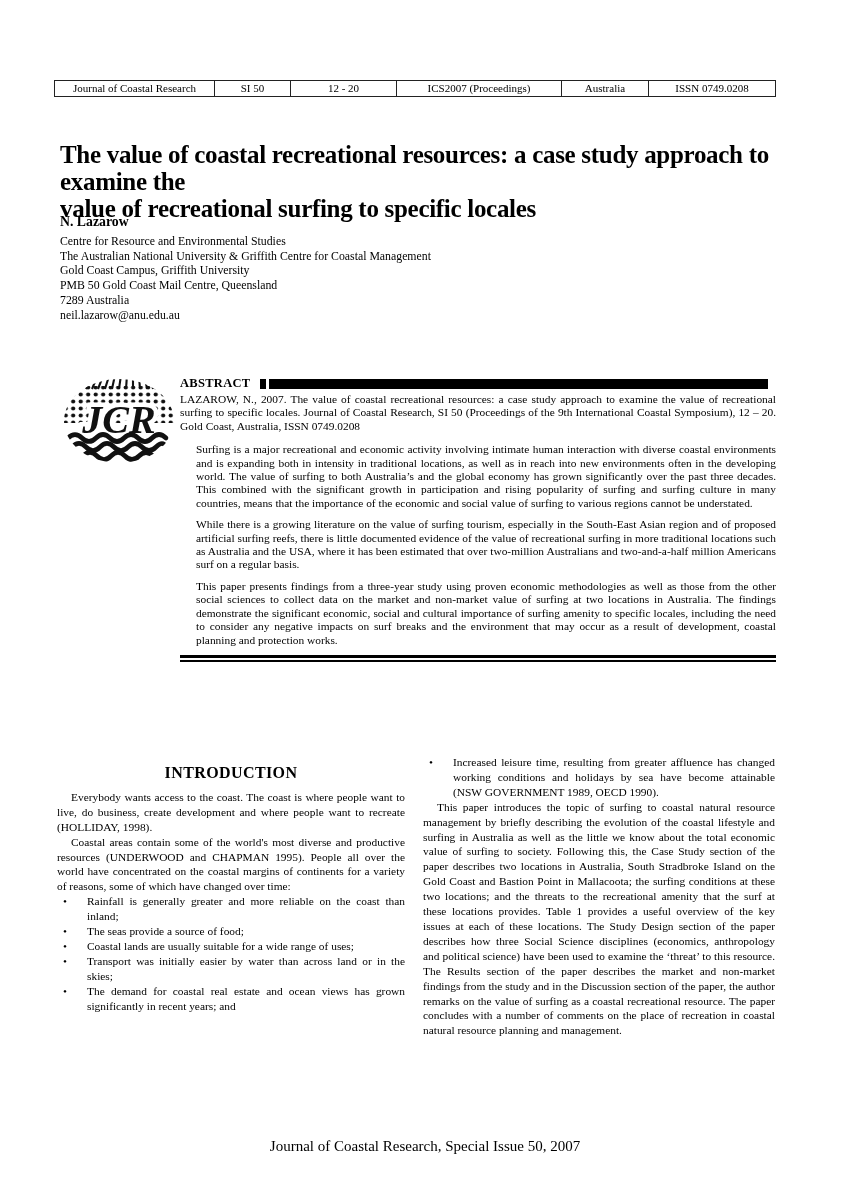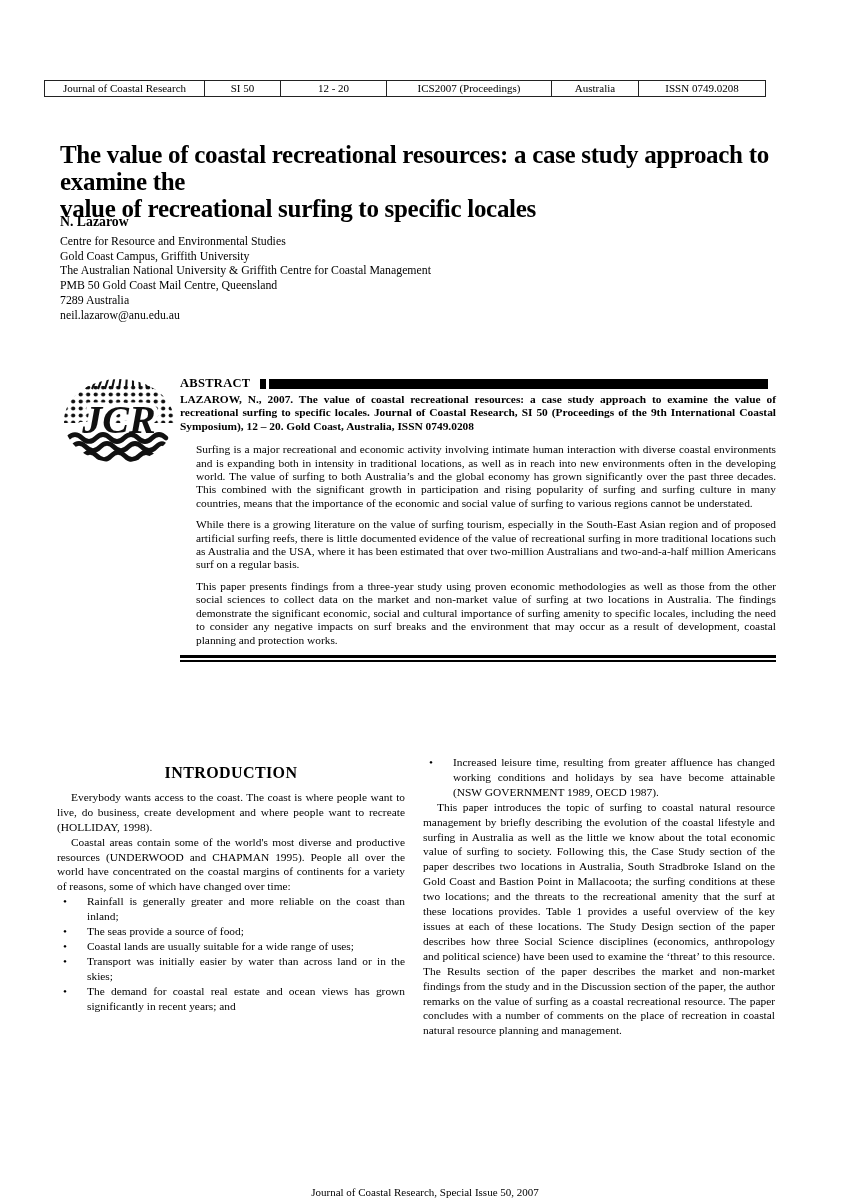--- a/index.html
+++ b/index.html
@@ -4,21 +4,21 @@
 <style>
   html,body { margin:0; padding:0; background:#888; }
   .page {
     position:relative; width:850px; height:1203px; margin:0 auto;
     background:#ffffff; color:#000;
     font-family:"Liberation Serif", serif;
     overflow:hidden;
   }
 
   
-  .header-table { position:absolute; left:44px; top:80px; width:721px; border-collapse:collapse; table-layout:fixed; }
+  .header-table { position:absolute; left:54px; top:80px; width:721px; border-collapse:collapse; table-layout:fixed; }
   .header-table td {
     border:1px solid #222; font-size:11px; text-align:center;
     padding:0 2px; height:15px; line-height:15px; white-space:nowrap; overflow:hidden;
   }
 
   
   .paper-title {
     position:absolute; left:60px; top:141px; width:710px;
     font-size:25px; font-weight:bold; line-height:27px; letter-spacing:-0.3px;
   }
@@ -34,39 +34,39 @@
   .abstract-block {
     position:absolute; left:180px; top:376px; width:596px;
     font-size:11.4px; line-height:13.4px; text-align:justify;
   }
   .abstract-header { display:flex; align-items:center; height:15px; margin-bottom:2px;justify-content:space-between; }
   .abstract-label { font-weight:bold; font-size:12.5px; letter-spacing:0.3px; white-space:nowrap; }
   .abstract-bar {
     flex:1; height:10px; margin-left:10px; margin-right:8px;
     background:linear-gradient(90deg,#000 0,#000 6px,#fff 6px,#fff 9px,#000 9px);
   }
-  .citation { margin:0 0 10px 0;font-weight:bold; }
+  .citation { margin:0 0 10px 0; }
   .abs-para { margin:0 0 8px 16px; }
   .index-words { margin-top:1px; text-align:left; }
   .index-label { font-weight:bold; }
   .index-terms { font-style:italic; }
   .double-rule { margin-top:3px; height:2px; border-top:3px solid #000; border-bottom:2px solid #000; }
 
   
   .col { position:absolute; font-size:11.4px; line-height:14.9px; text-align:justify; }
   .col-left  { left:57px;  top:766px; width:348px; }
   .col-right { left:423px; top:755px; width:352px; }
   .section-heading { text-align:center; font-weight:bold; font-size:16px; letter-spacing:0.4px; margin:0 0 9px 0; }
   .body-para { margin:0; text-indent:14px; }
   .bullet-list { margin:0; padding:0; list-style:none; }
   .bullet-item { position:relative; margin:0; padding-left:30px; }
   .bullet-item::before { content:"\2022"; position:absolute; left:6px; top:0; }
 
   
-  .footer-line { position:absolute; left:0; top:1138px; width:100%; text-align:center; font-size:11px;margin-top:48px; }
+  .footer-line { position:absolute; left:0; top:1138px; width:100%; text-align:center; font-size:15px; }
 </style>
 </head>
 <body>
 
 <div class="page">
 
   <table class="header-table">
     <colgroup>
       <col style="width:160px">
         <col style="width:76px">
@@ -88,22 +88,22 @@
     </table>
 
   <div class="paper-title">
     <div>The value of coastal recreational resources: a case study approach to examine the</div>
     <div>value of recreational surfing to specific locales</div>
   </div>
 
   <div class="author-block">
     <div class="author-name">N. Lazarow</div>
     <div>Centre for Resource and Environmental Studies</div>
+    <div>The Australian National University &amp; Griffith Centre for Coastal Management</div>
     <div>Gold Coast Campus, Griffith University</div>
-    <div>The Australian National University &amp; Griffith Centre for Coastal Management</div>
     <div>PMB 50 Gold Coast Mail Centre, Queensland</div>
     <div>7289 Australia</div>
     <div>neil.lazarow@anu.edu.au</div>
   </div>
 
   <div class="logo-wrap">
     <svg width="114" height="88" viewBox="0 0 114 88">
       <defs>
         <pattern id="dots" width="7.5" height="7" patternUnits="userSpaceOnUse">
           <circle cx="3.7" cy="3.5" r="2.1" fill="#111"></circle>
@@ -158,20 +158,20 @@
       <li class="bullet-item">Rainfall is generally greater and more reliable on the coast than inland;</li>
       <li class="bullet-item">The seas provide a source of food;</li>
       <li class="bullet-item">Coastal lands are usually suitable for a wide range of uses;</li>
       <li class="bullet-item">Transport was initially easier by water than across land or in the skies;</li>
       <li class="bullet-item">The demand for coastal real estate and ocean views has grown significantly in recent years; and</li>
     </ul>
   </div>
 
   <div class="col col-right">
     <ul class="bullet-list">
-      <li class="bullet-item">Increased leisure time, resulting from greater affluence has changed working conditions and holidays by sea have become attainable (NSW GOVERNMENT 1989, OECD 1987).</li>
+      <li class="bullet-item">Increased leisure time, resulting from greater affluence has changed working conditions and holidays by sea have become attainable (NSW GOVERNMENT 1989, OECD 1990).</li>
     </ul>
     <p class="body-para">This paper introduces the topic of surfing to coastal natural resource management by briefly describing the evolution of the coastal lifestyle and surfing in Australia as well as the little we know about the total economic value of surfing to society. Following this, the Case Study section of the paper describes two locations in Australia, South Stradbroke Island on the Gold Coast and Bastion Point in Mallacoota; the surfing conditions at these two locations; and the threats to the recreational amenity that the surf at these locations provides. Table 1 provides a useful overview of the key issues at each of these locations. The Study Design section of the paper describes how three Social Science disciplines (economics, anthropology and political science) have been used to examine the ‘threat’ to this resource. The Results section of the paper describes the market and non-market findings from the study and in the Discussion section of the paper, the author remarks on the value of surfing as a coastal recreational resource. The paper concludes with a number of comments on the place of recreation in coastal natural resource planning and management.</p>
   </div>
 
   <div class="footer-line">Journal of Coastal Research, Special Issue 50, 2007</div>
 
 </div>
 
 </body></html>

